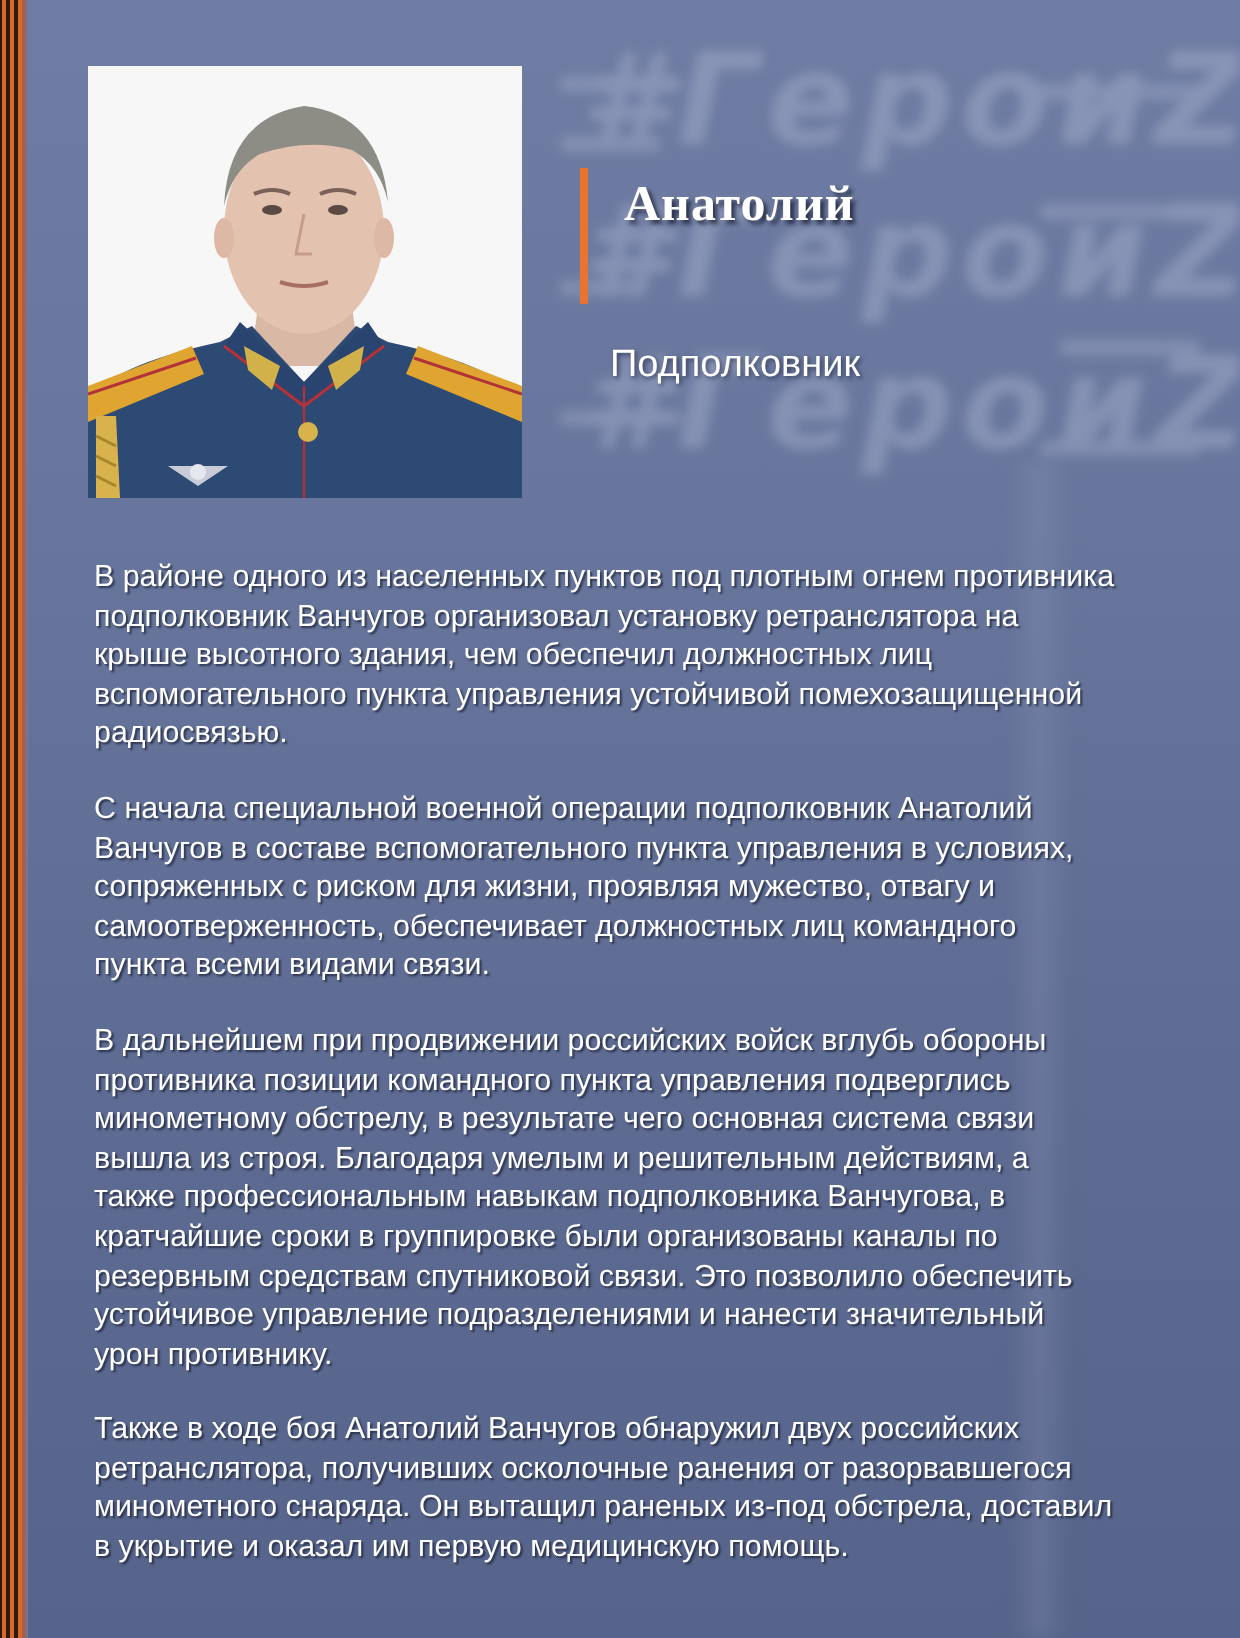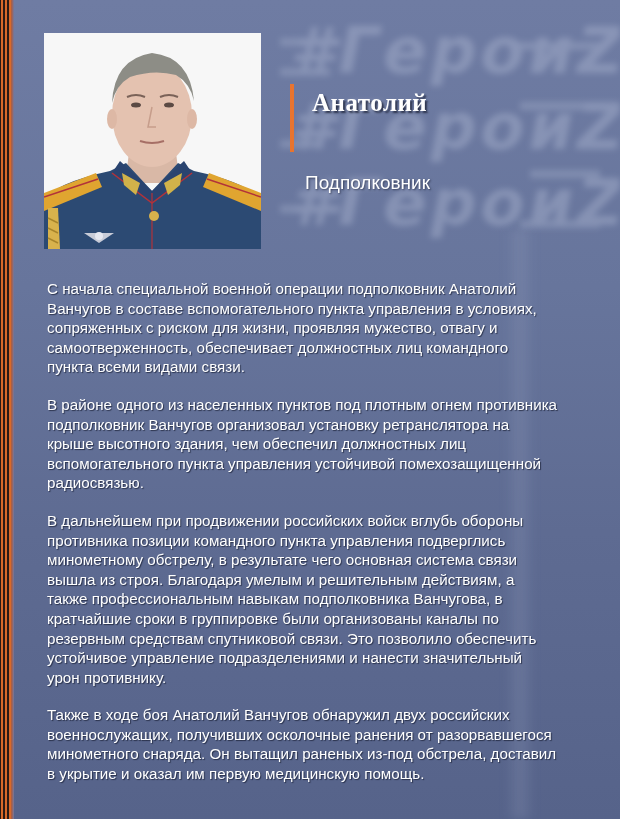--- a/index.html
+++ b/index.html
@@ -183,36 +183,36 @@
 
 <div class="header">
   <div class="accent"></div>
   <div class="name">
     <div>Анатолий</div>
   </div>
   <div class="rank">Подполковник</div>
 </div>
 
 <div class="bio">
+  <p>В районе одного из населенных пунктов под плотным огнем противника
+подполковник Ванчугов организовал установку ретранслятора на
+крыше высотного здания, чем обеспечил должностных лиц
+вспомогательного пункта управления устойчивой помехозащищенной
+радиосвязью.</p>
   <p>С начала специальной военной операции подполковник Анатолий
 Ванчугов в составе вспомогательного пункта управления в условиях,
 сопряженных с риском для жизни, проявляя мужество, отвагу и
 самоотверженность, обеспечивает должностных лиц командного
 пункта всеми видами связи.</p>
-  <p>В районе одного из населенных пунктов под плотным огнем противника
-подполковник Ванчугов организовал установку ретранслятора на
-крыше высотного здания, чем обеспечил должностных лиц
-вспомогательного пункта управления устойчивой помехозащищенной
-радиосвязью.</p>
   <p>В дальнейшем при продвижении российских войск вглубь обороны
 противника позиции командного пункта управления подверглись
 минометному обстрелу, в результате чего основная система связи
 вышла из строя. Благодаря умелым и решительным действиям, а
 также профессиональным навыкам подполковника Ванчугова, в
 кратчайшие сроки в группировке были организованы каналы по
 резервным средствам спутниковой связи. Это позволило обеспечить
 устойчивое управление подразделениями и нанести значительный
 урон противнику.</p>
   <p>Также в ходе боя Анатолий Ванчугов обнаружил двух российских
-военнослужащих, получивших осколочные ранения от разорвавшегося
+ретранслятора, получивших осколочные ранения от разорвавшегося
 минометного снаряда. Он вытащил раненых из-под обстрела, доставил
 в укрытие и оказал им первую медицинскую помощь.</p>
 </div>
 
 </body></html>

